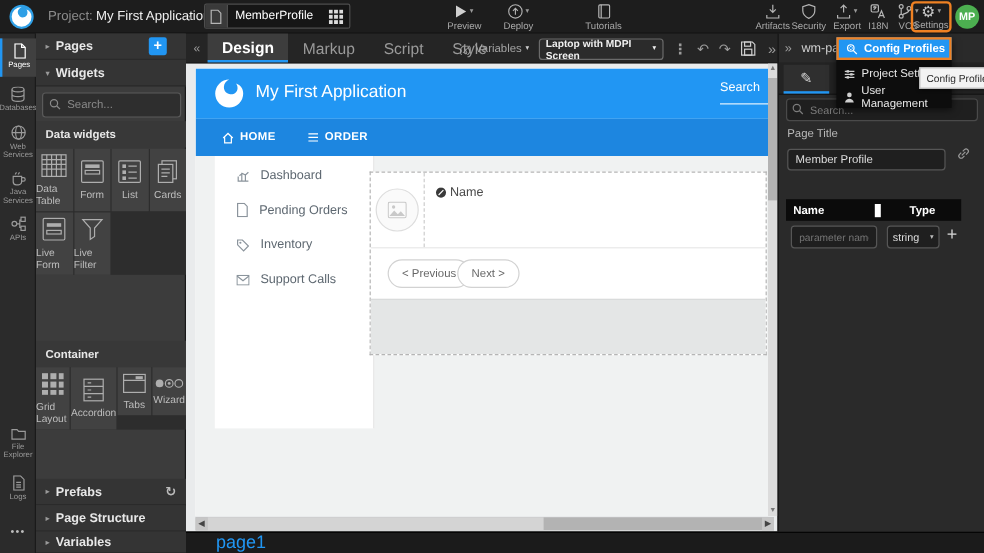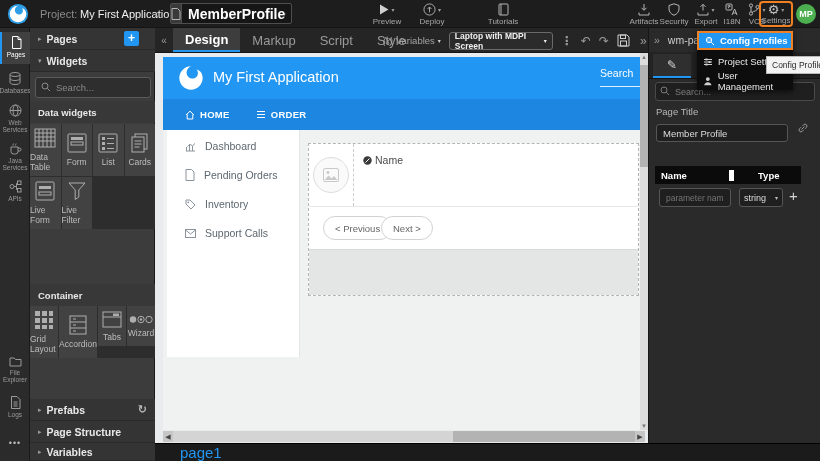--- a/index.html
+++ b/index.html
@@ -9,21 +9,21 @@
   svg{display:block;}
 
   
   .topbar{left:0;top:0;width:820px;height:28px;background:#1d1d1d;border-bottom:1px solid #141414;}
   .proj-label{color:#8b8b8b;font-size:11px;}
   .proj-name{color:#f0f0f0;font-size:11px;}
   .tb-chev{color:#8b8b8b;font-size:12px;}
   .page-sel{left:170px;top:3px;width:122px;height:21px;background:#161616;border:1px solid #4e4e4e;border-radius:2px;
             display:flex;align-items:center;}
   .page-sel .doc-box{width:18px;height:19px;background:#3a3a3a;display:flex;align-items:center;justify-content:center;border-right:1px solid #4e4e4e;}
-  .page-sel .psel-label{flex:1;color:#fff;font-size:14px;font-weight:bold;padding-left:6px;}
+  .page-sel .psel-label{flex:1;color:#fff;font-size:10px;font-weight:normal;padding-left:6px;}
   .tb-action{position:absolute;top:2px;height:24px;display:flex;flex-direction:column;align-items:center;justify-content:space-between;
              color:#a8a8a8;font-size:8px;box-sizing:border-box;cursor:default;}
   .tb-action .ic{height:14px;display:flex;align-items:center;gap:2px;}
   .tb-caret{font-size:6px;color:#9a9a9a;}
   .settings-hl{border:2px solid #ef8123;border-radius:4px;padding:0 3px;top:1px;height:26px;}
   .avatar{left:796px;top:4px;width:20px;height:20px;border-radius:50%;background:#4caf50;color:#fff;font-size:9px;font-weight:bold;
           display:flex;align-items:center;justify-content:center;}
   .gear-glyph{font-size:13px;color:#c7c7c7;line-height:13px;}
 
   
@@ -66,21 +66,21 @@
   
   .canvas{left:155px;top:53px;width:493px;height:390px;background:#e9ebec;}
   .page{position:absolute;left:8px;top:4px;width:477px;height:373px;background:#fff;overflow:hidden;}
   .app-header{position:absolute;left:0;top:0;width:477px;height:42px;background:#2196f3;}
   .app-title{position:absolute;left:50px;top:12px;color:#fff;font-size:14.5px;}
   .app-search{position:absolute;right:-6px;top:10px;color:#fff;font-size:10.5px;width:46px;border-bottom:1px solid rgba(255,255,255,.85);
               padding-bottom:7px;}
   .app-nav{position:absolute;left:0;top:42px;width:477px;height:31px;background:#1d86e0;display:flex;align-items:center;gap:26px;padding-left:22px;box-sizing:border-box;}
   .nav-item{display:flex;align-items:center;gap:5px;color:#fff;font-size:9.5px;font-weight:bold;letter-spacing:.3px;}
   .app-body{position:absolute;left:0;top:73px;width:477px;height:300px;background:#f0f2f2;}
-  .app-menu{position:absolute;left:4px;top:0;width:132px;height:227px;background:#fff;border-right:1px solid #e4e4e4;}
+  .app-menu{position:absolute;left:16px;top:0;width:132px;height:227px;background:#fff;border-right:1px solid #e4e4e4;}
   .menu-item{position:absolute;left:18px;display:flex;align-items:center;gap:9px;color:#5d6770;font-size:10.5px;}
   .widget{position:absolute;left:145px;top:13px;width:329px;height:151px;border:1px dashed #b5b5b5;background:#fff;}
   .w-imgcell{position:absolute;left:0;top:0;width:44px;height:62px;border-right:1px dashed #ccc;display:flex;align-items:center;justify-content:center;}
   .img-circle{width:34px;height:34px;border-radius:50%;background:#fafafa;border:1px solid #ddd;display:flex;align-items:center;justify-content:center;}
   .name-row{position:absolute;left:54px;top:10px;display:flex;align-items:center;gap:3px;color:#4a4a4a;font-size:10.5px;}
   .w-divider{position:absolute;left:0;top:62px;width:329px;border-top:1px solid #e8e8e8;}
   .pill{position:absolute;top:72px;height:22px;border:1px solid #d2d2d2;border-radius:12px;background:#fff;color:#666;
         font-size:9.5px;display:flex;align-items:center;padding:0 11px;}
   .w-footer{position:absolute;left:0;top:105px;width:329px;height:45px;background:#e4e6e6;border-top:1px solid #d9dbdb;}
   .vscroll{position:absolute;left:485px;top:0;width:8px;height:377px;background:#dcdcdc;}

